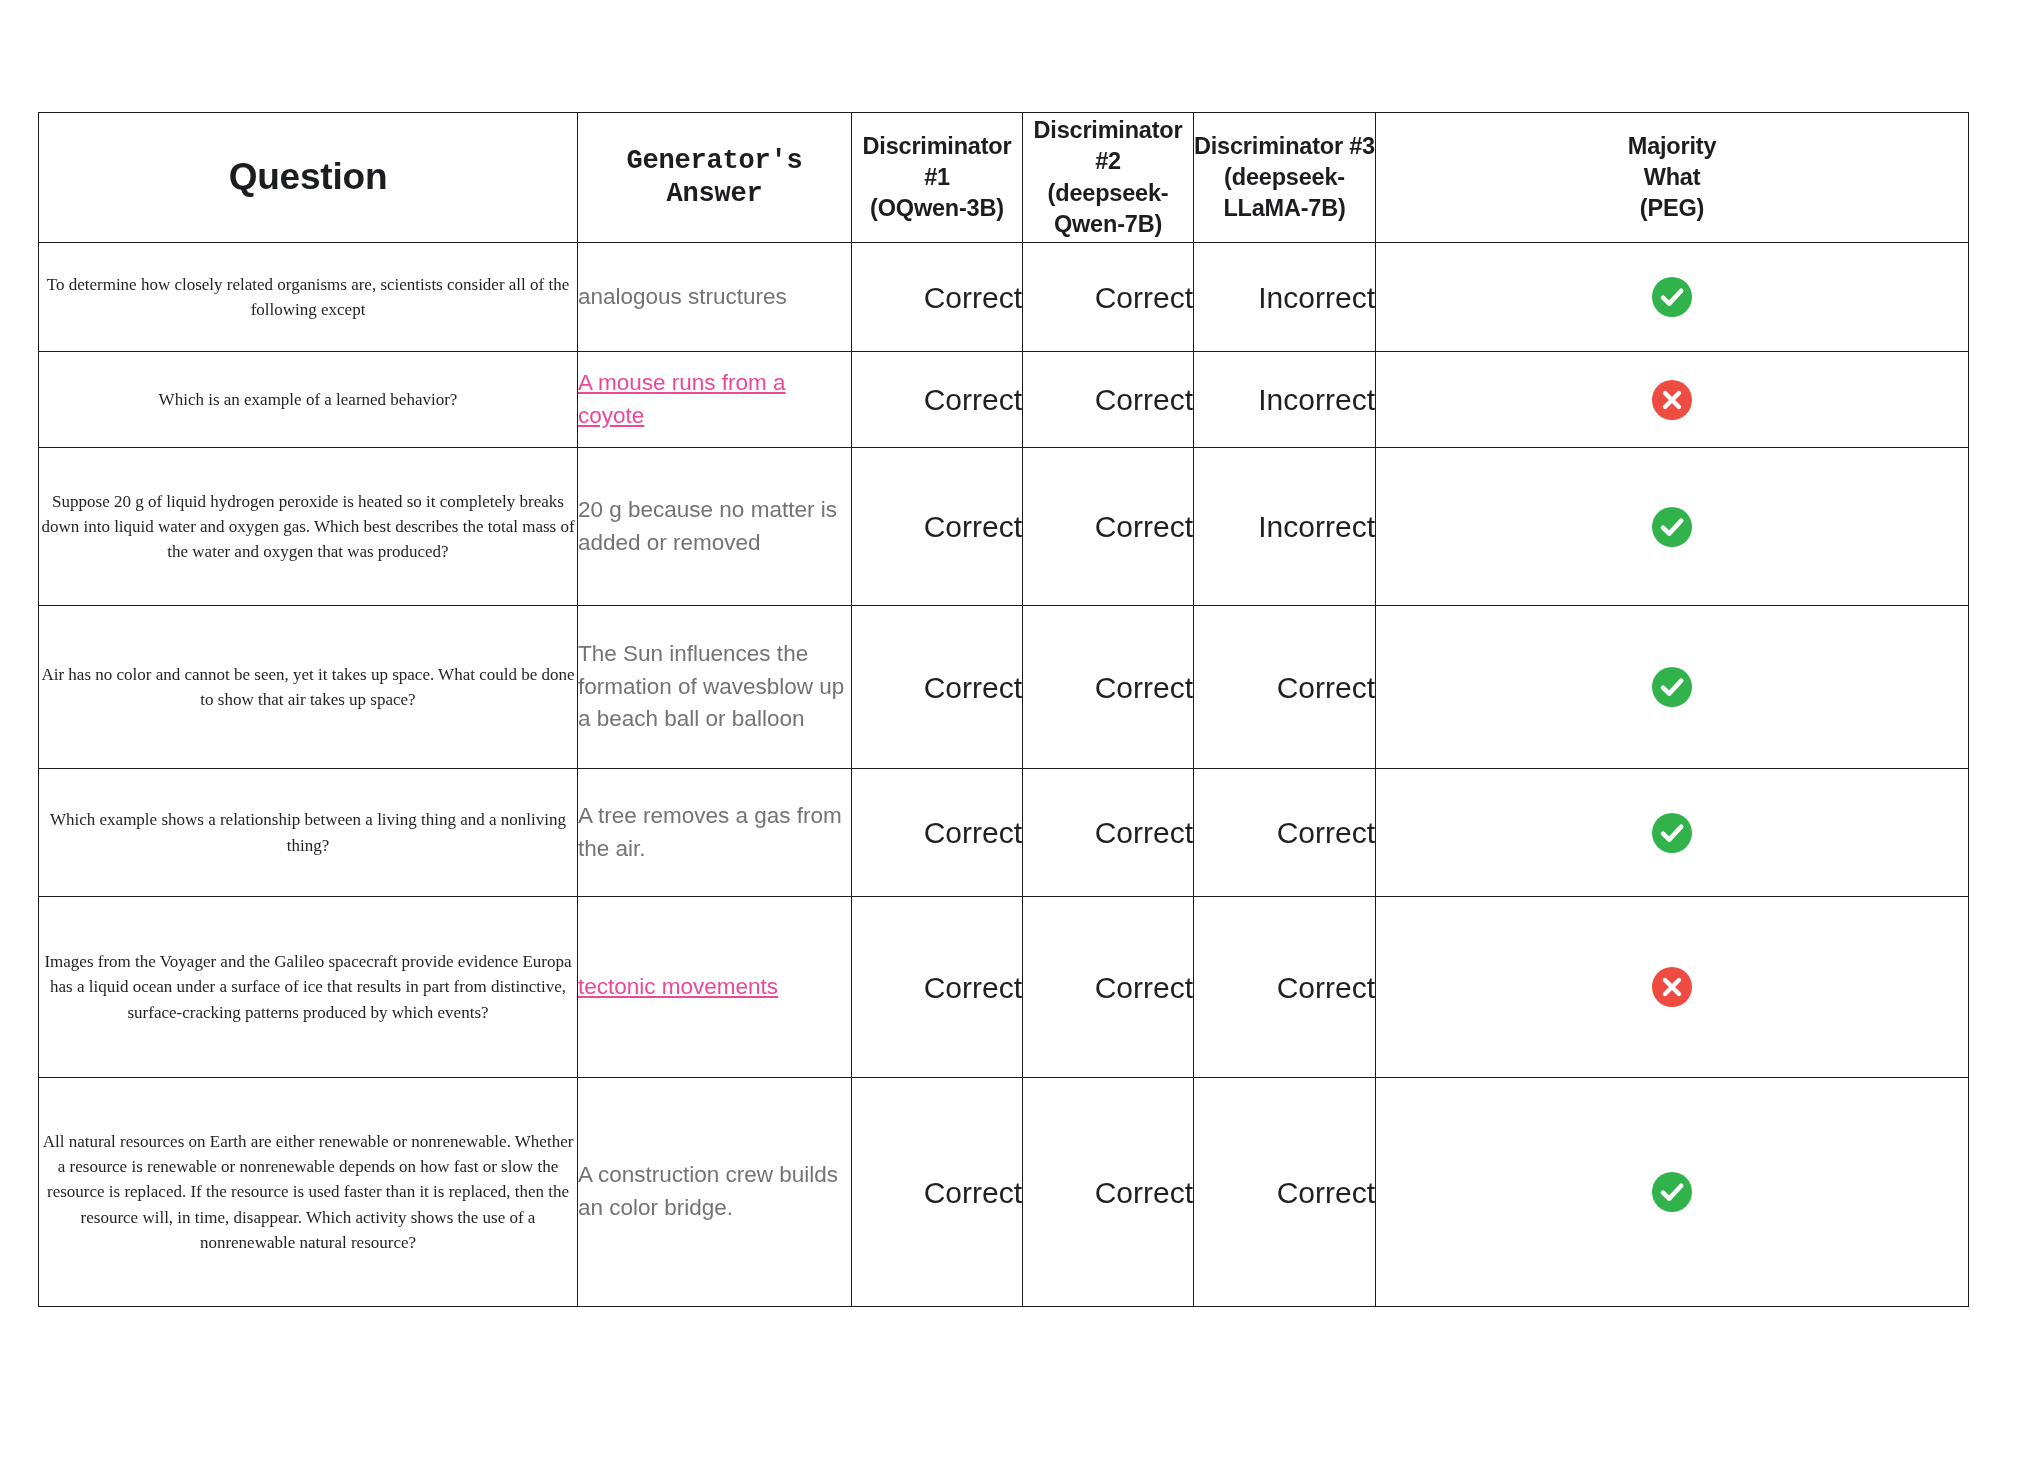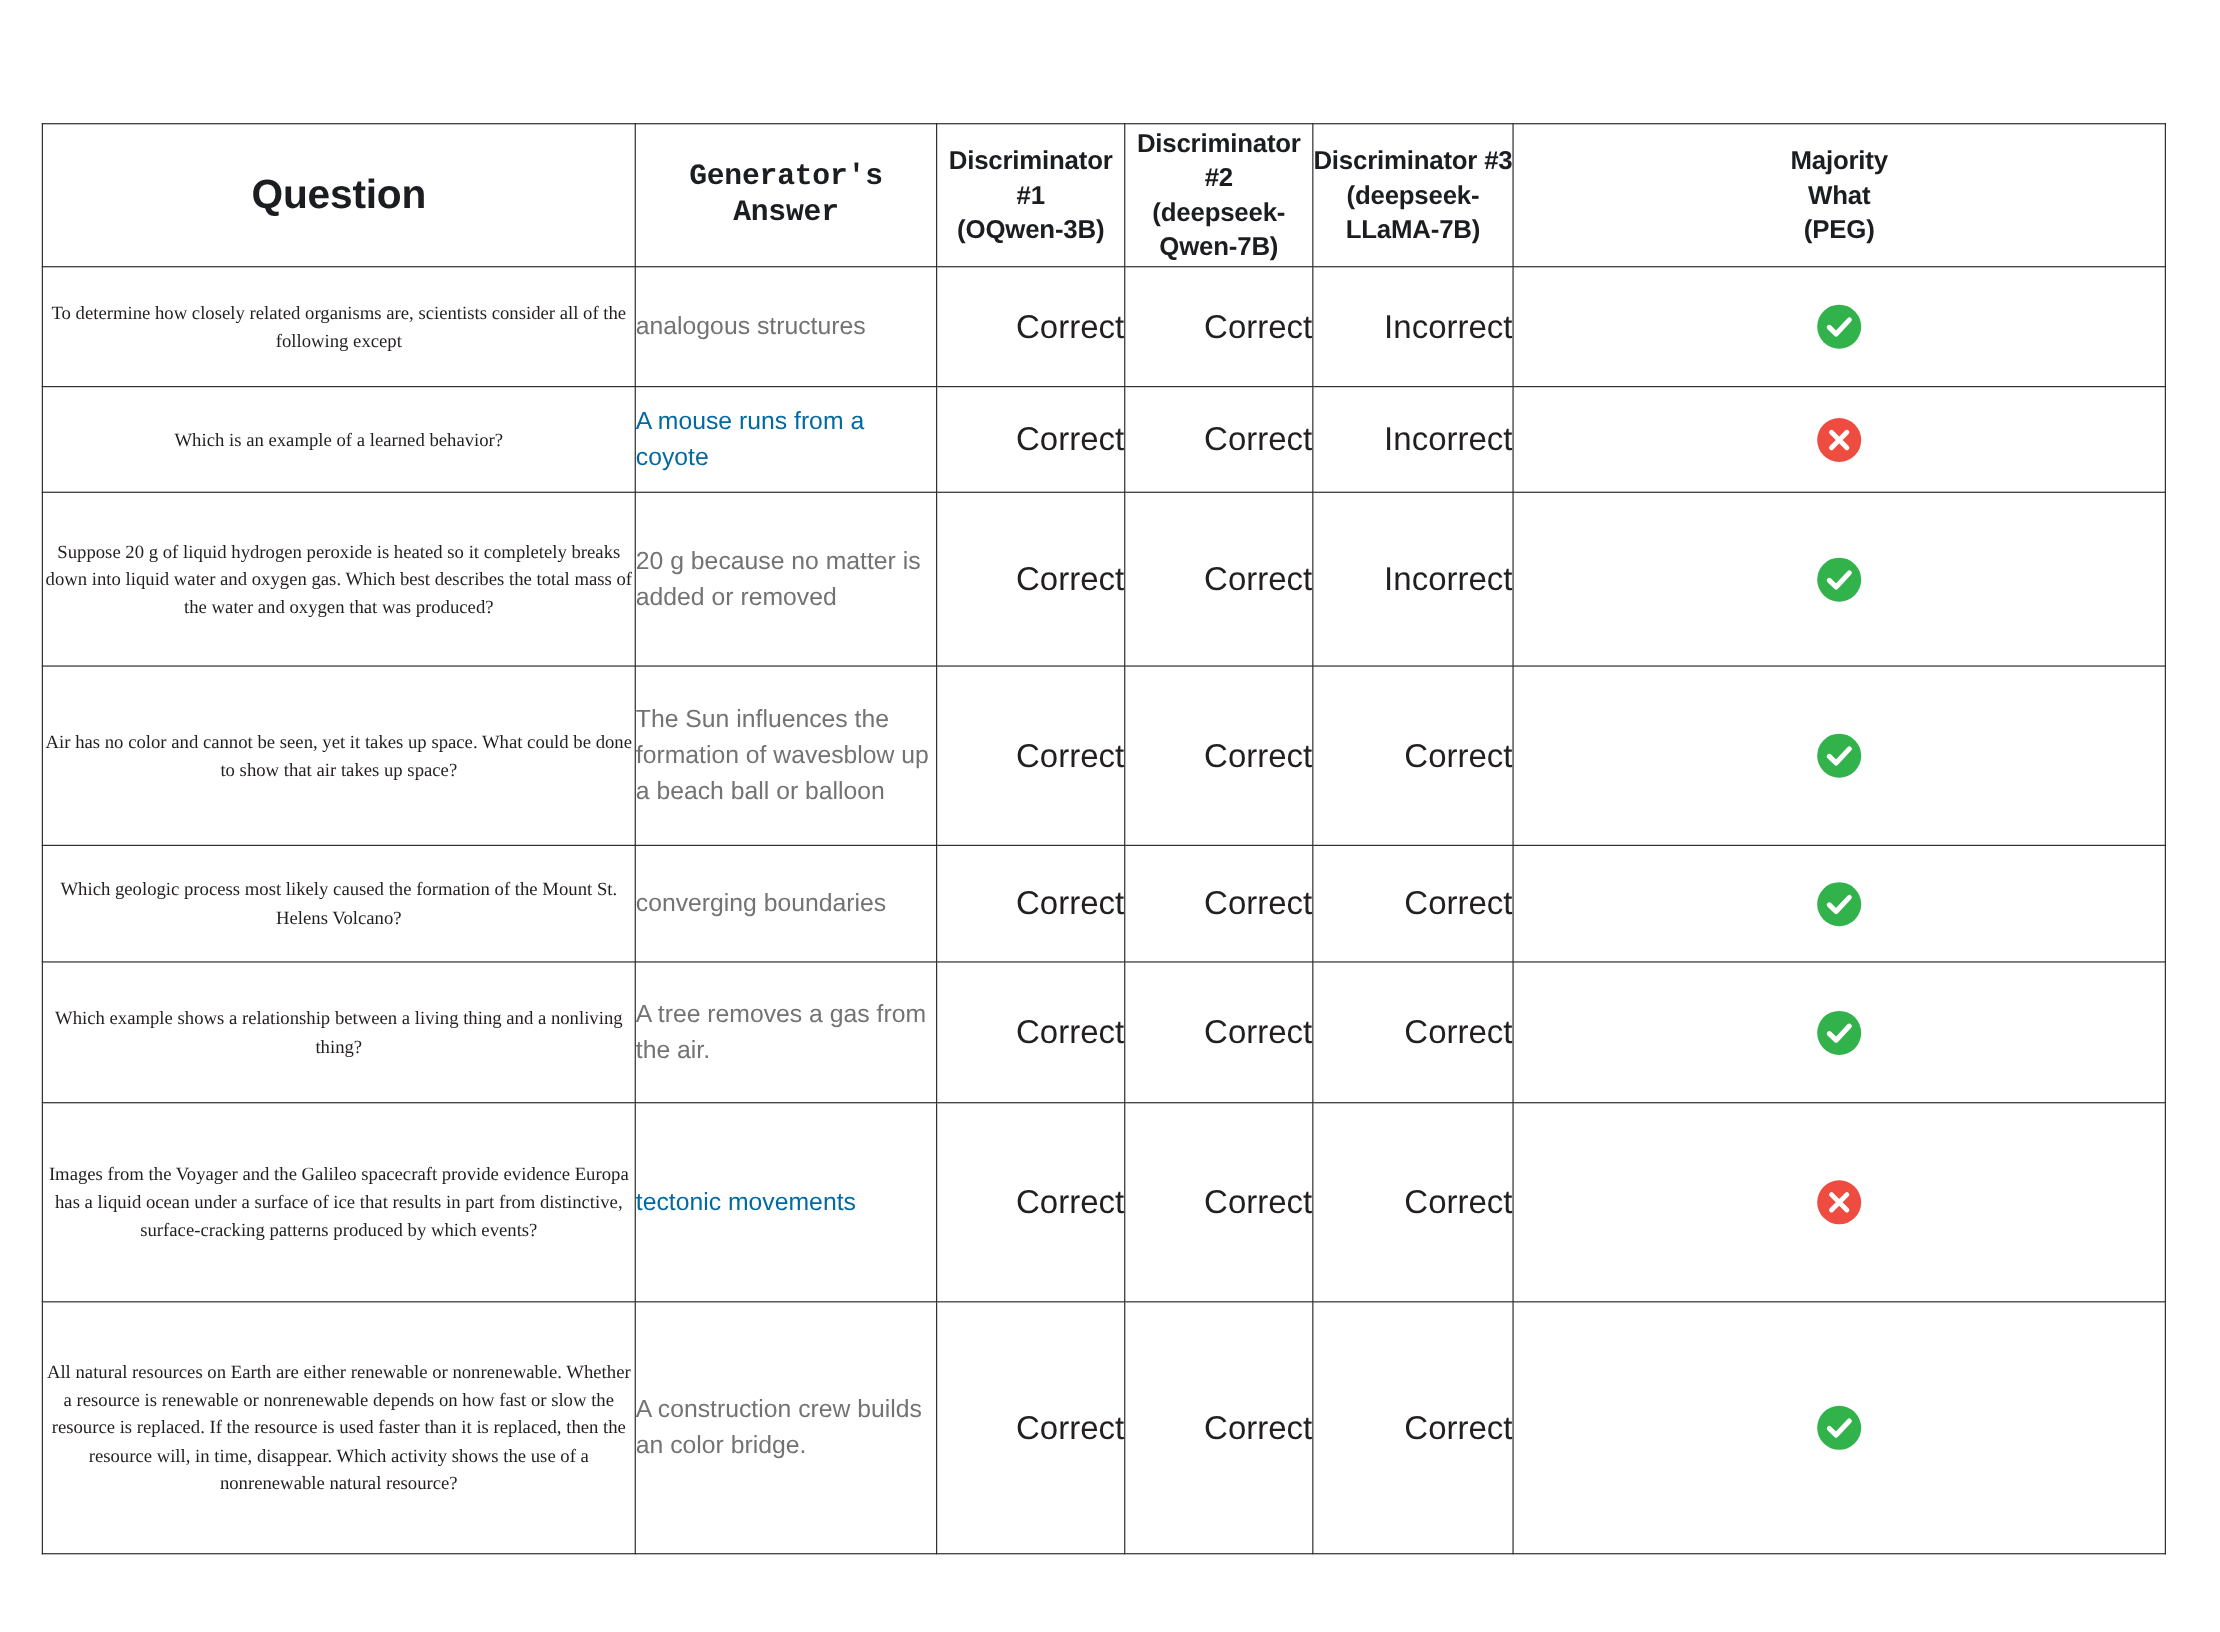--- a/index.html
+++ b/index.html
@@ -85,21 +85,21 @@
     text-align: center;
     font-family: Liberation Serif, serif;
   }
   td.answer-cell {
     padding: 16px 18px 16px 16px;
     font-size: 22.5px;
     line-height: 1.45;
     text-align: left;
   }
   td.answer-cell.correct-ans { color: #737373; }
-  td.answer-cell.wrong-ans   { color: #0369a1; }
+  td.answer-cell.wrong-ans   { color: #ec4899; text-decoration: underline; }
 
   td.verdict-cell {
     text-align: right;
     font-size: 30px;
     color: #231f20;
     line-height: 1.3;
   }
 
   td.vote-cell {
     text-align: center;
@@ -204,31 +204,20 @@
             <td class="question-cell">Air has no color and cannot be seen, yet it takes up space. What could be done to show that air takes up space?</td>
             <td class="answer-cell correct-ans">The Sun influences the formation of wavesblow up a beach ball or balloon</td>
             <td class="verdict-cell">Correct</td>
             <td class="verdict-cell">Correct</td>
             <td class="verdict-cell">Correct</td>
             <td class="vote-cell"><span class="badge"><svg viewBox="0 0 44 44" aria-hidden="true">
                   <circle cx="22" cy="22" r="20" fill="#31b24a"></circle>
                   <path d="M13 22.6 L19.2 28.6 L31.2 15.8" fill="none" stroke="#ffffff" stroke-width="4.6" stroke-linecap="round" stroke-linejoin="round"></path>
                 </svg></span></td>
           </tr>
-          <tr class="row-h5">
-            <td class="question-cell">Which geologic process most likely caused the formation of the Mount St. Helens Volcano?</td>
-            <td class="answer-cell correct-ans">converging boundaries</td>
-            <td class="verdict-cell">Correct</td>
-            <td class="verdict-cell">Correct</td>
-            <td class="verdict-cell">Correct</td>
-            <td class="vote-cell"><span class="badge"><svg viewBox="0 0 44 44" aria-hidden="true">
-                  <circle cx="22" cy="22" r="20" fill="#31b24a"></circle>
-                  <path d="M13 22.6 L19.2 28.6 L31.2 15.8" fill="none" stroke="#ffffff" stroke-width="4.6" stroke-linecap="round" stroke-linejoin="round"></path>
-                </svg></span></td>
-          </tr>
           <tr class="row-h6">
             <td class="question-cell">Which example shows a relationship between a living thing and a nonliving thing?</td>
             <td class="answer-cell correct-ans">A tree removes a gas from the air.</td>
             <td class="verdict-cell">Correct</td>
             <td class="verdict-cell">Correct</td>
             <td class="verdict-cell">Correct</td>
             <td class="vote-cell"><span class="badge"><svg viewBox="0 0 44 44" aria-hidden="true">
                   <circle cx="22" cy="22" r="20" fill="#31b24a"></circle>
                   <path d="M13 22.6 L19.2 28.6 L31.2 15.8" fill="none" stroke="#ffffff" stroke-width="4.6" stroke-linecap="round" stroke-linejoin="round"></path>
                 </svg></span></td>

